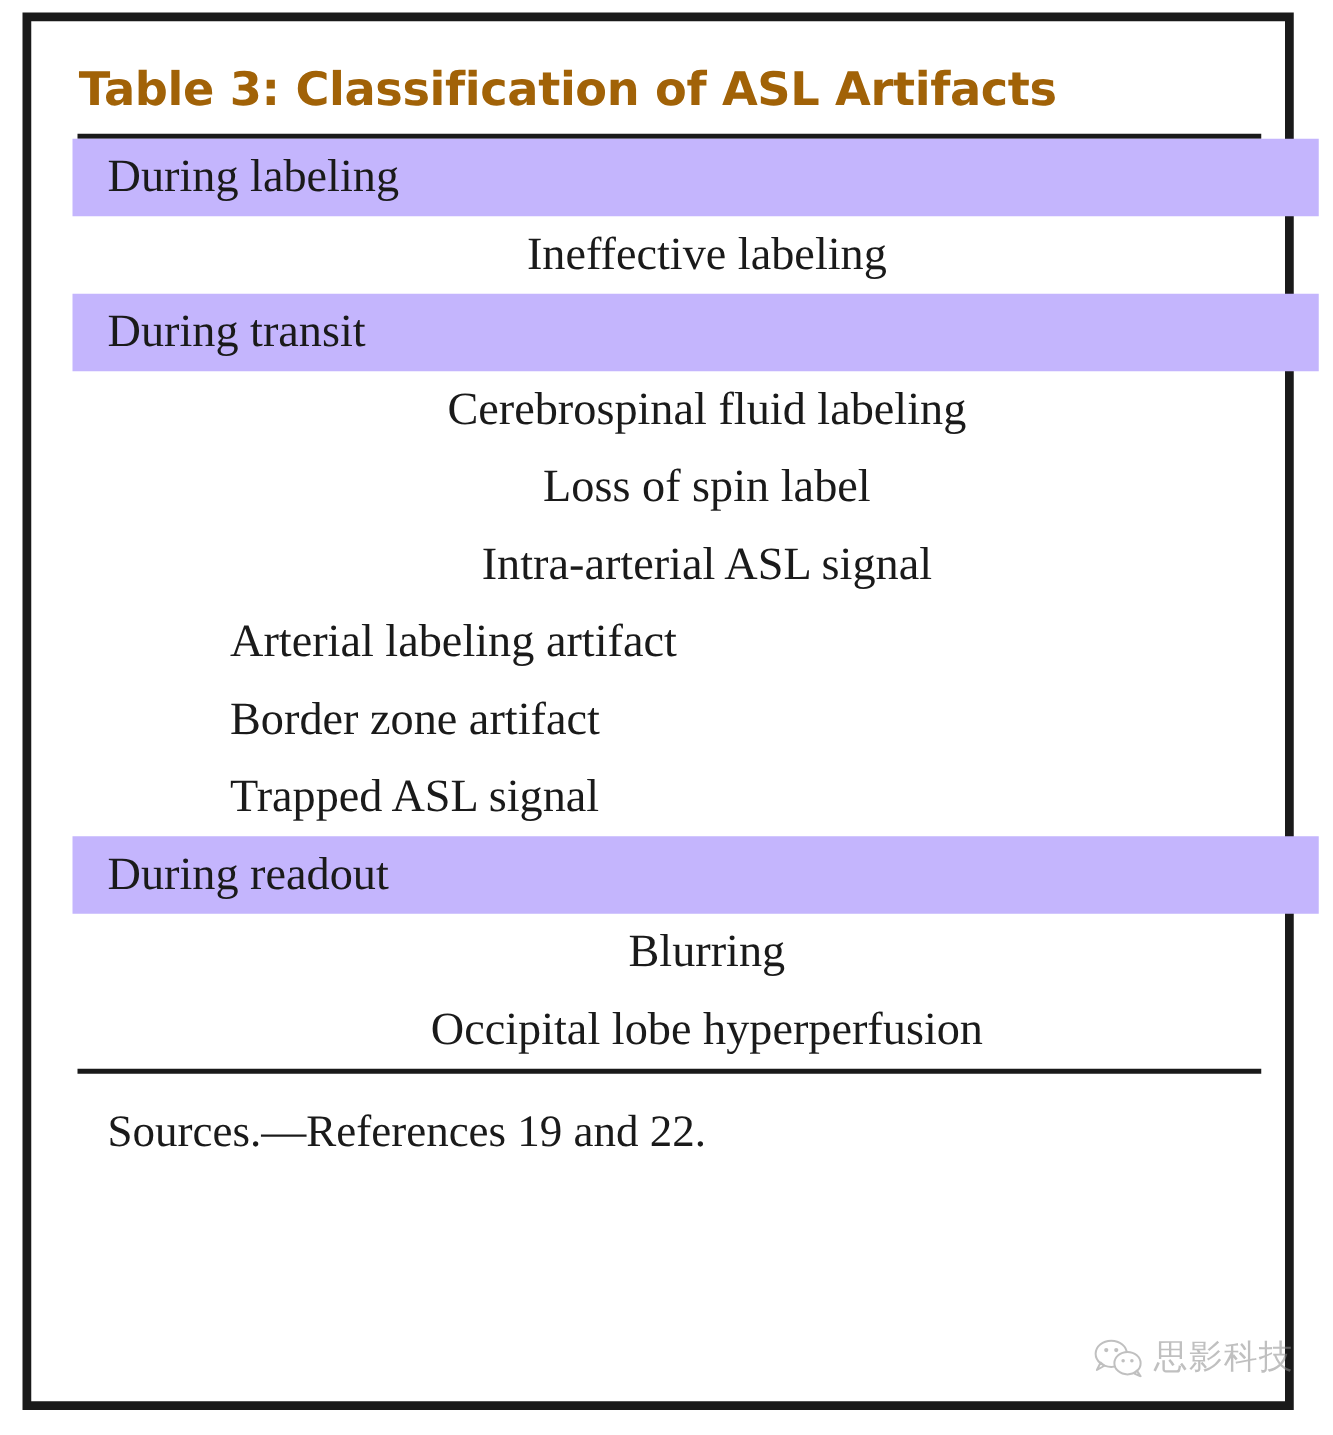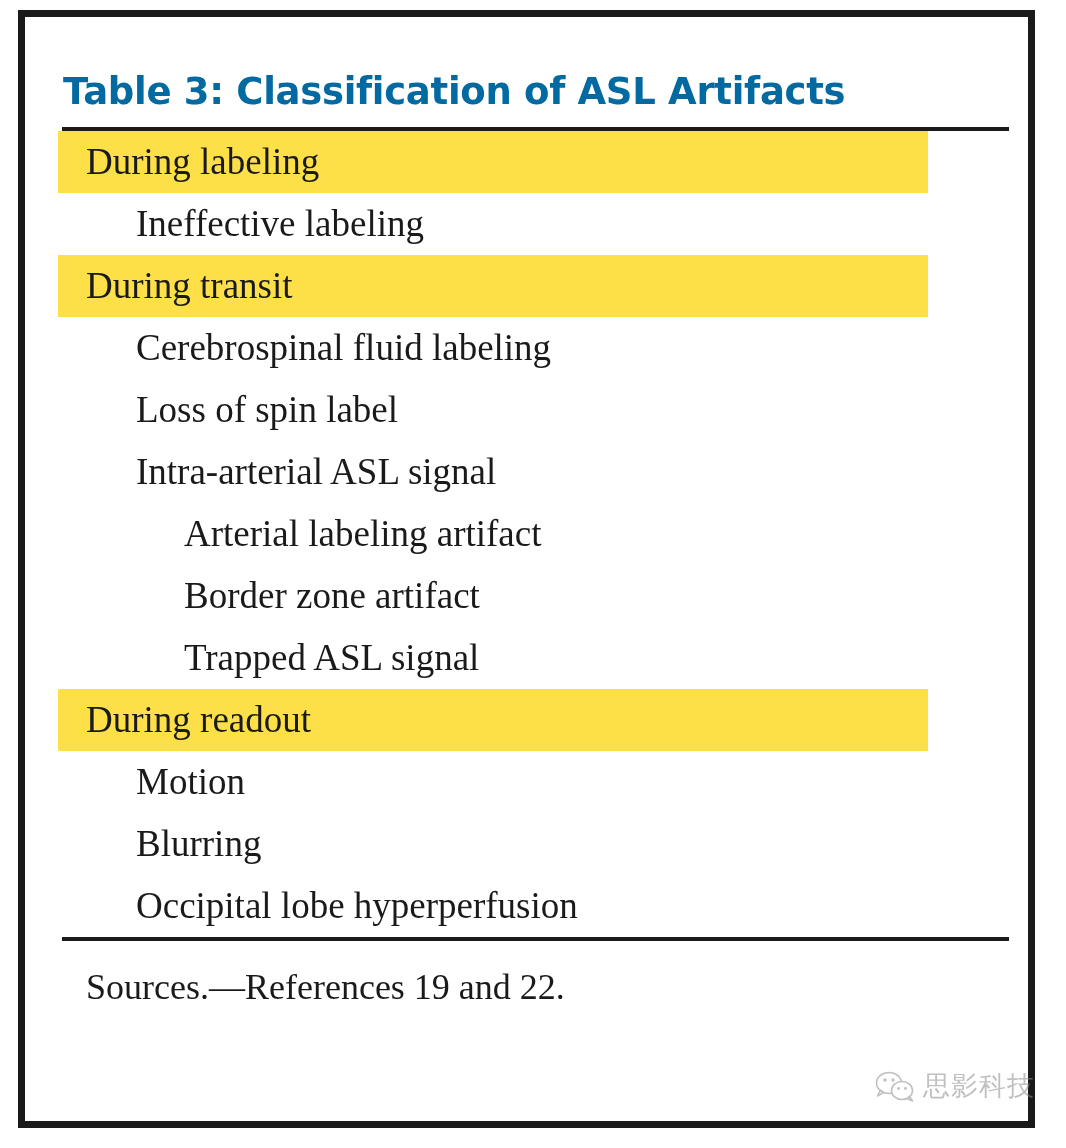--- a/index.html
+++ b/index.html
@@ -39,23 +39,23 @@
     padding: 0 33px 0 33px;
     box-sizing: border-box;
   }
 
   
   #table-title {
     font-family: "DejaVu Sans", "Liberation Sans", sans-serif;
     font-weight: bold;
     font-size: 37px;
     line-height: 46px;
-    color: #0369a1;
+    color: #a16207;
     letter-spacing: -0.3px;
-    padding-top: 52px;
+    padding-top: 32px;
     padding-bottom: 12px;
     padding-left: 5px;
     white-space: nowrap;
   }
 
   
   .rule {
     height: 4px;
     background: #1a1a1a;
     width: 947px;
@@ -70,27 +70,28 @@
 
   .row {
     font-size: 37px;
     line-height: 62px;
     color: #1a1a1a;
     white-space: nowrap;
     box-sizing: border-box;
   }
 
   .row.level-0 {
-    background: #fde047;
+    background: #c4b5fd;
     padding-left: 28px;
-    width: 870px;
+    width: 997px;
   }
 
   .row.level-1 {
     padding-left: 78px;
+    text-align: center;
   }
 
   .row.level-2 {
     padding-left: 126px;
   }
 
   
   #table-footer {
     font-size: 36px;
     line-height: 52px;
@@ -144,21 +145,20 @@
           <div class="row level-0">During labeling</div>
           <div class="row level-1">Ineffective labeling</div>
           <div class="row level-0">During transit</div>
           <div class="row level-1">Cerebrospinal fluid labeling</div>
           <div class="row level-1">Loss of spin label</div>
           <div class="row level-1">Intra-arterial ASL signal</div>
           <div class="row level-2">Arterial labeling artifact</div>
           <div class="row level-2">Border zone artifact</div>
           <div class="row level-2">Trapped ASL signal</div>
           <div class="row level-0">During readout</div>
-          <div class="row level-1">Motion</div>
           <div class="row level-1">Blurring</div>
           <div class="row level-1">Occipital lobe hyperperfusion</div>
         </div>
 
       <div class="rule" id="rule-bottom"></div>
 
       <div id="table-footer">Sources.—References 19 and 22.</div>
 
     </div>
   </div>

